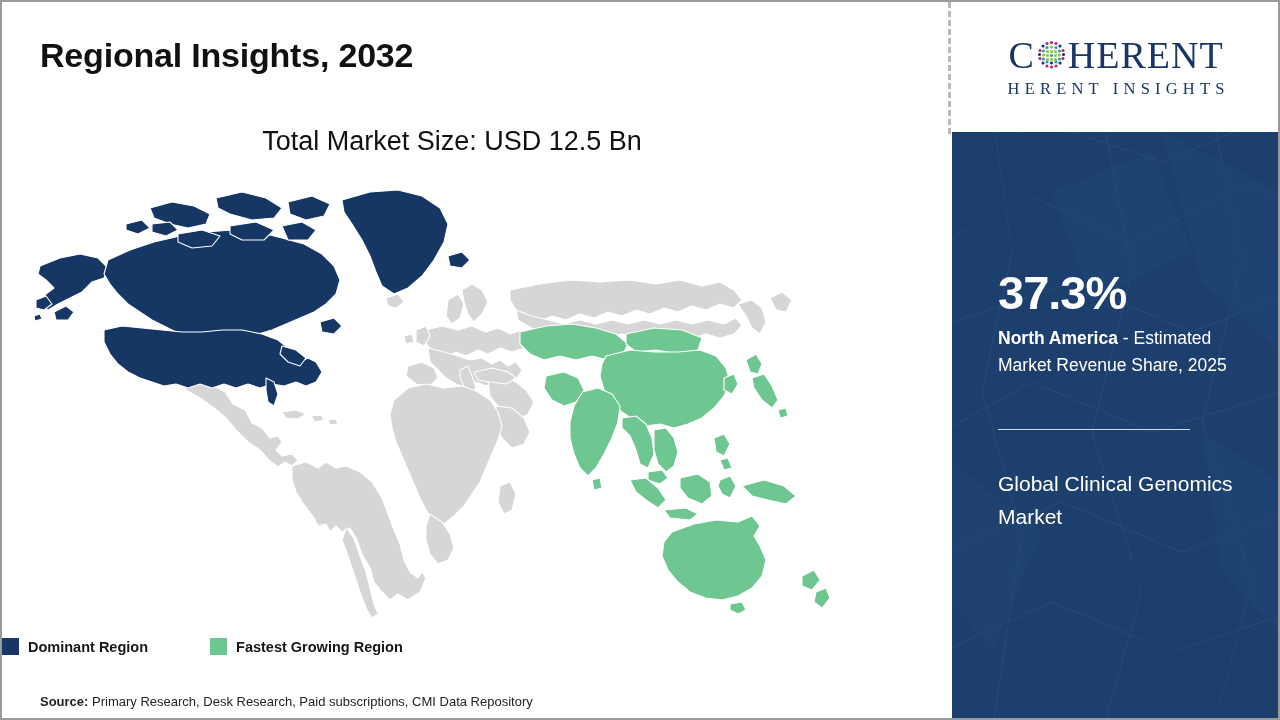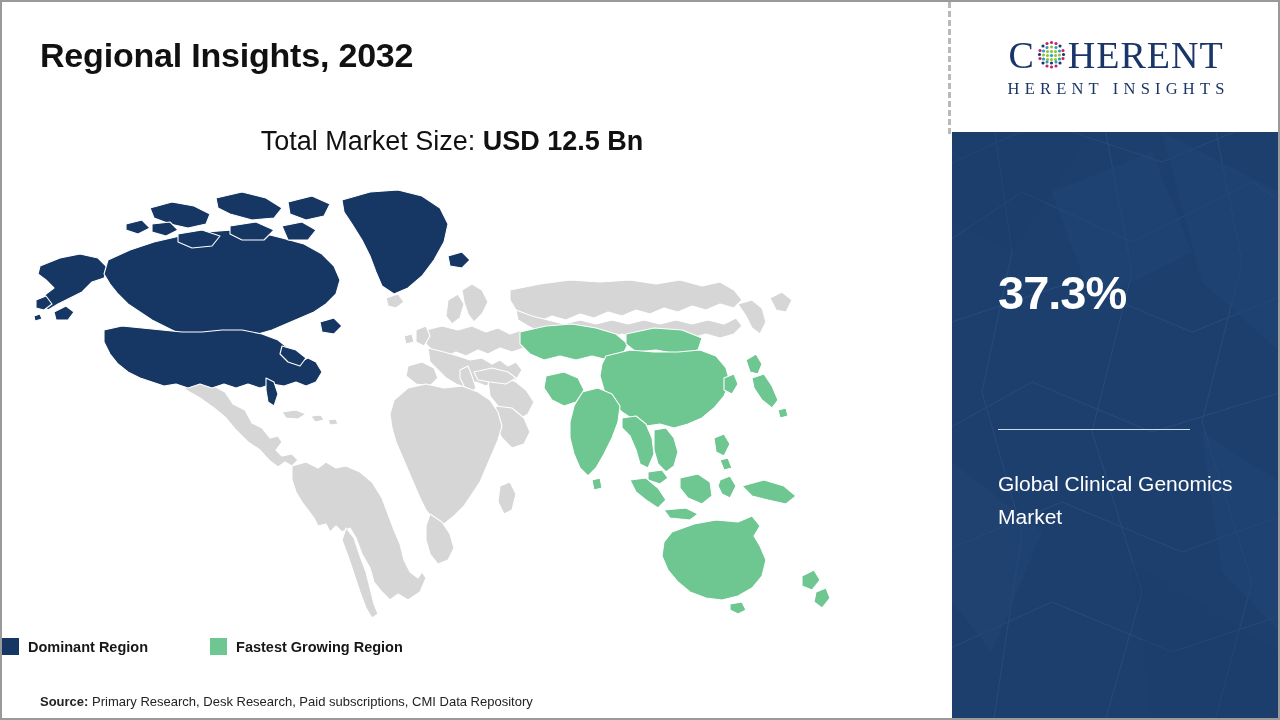--- a/index.html
+++ b/index.html
@@ -43,21 +43,21 @@
     position: absolute;
     left: 0;
     top: 124px;
     width: 900px;
     text-align: center;
     font-size: 27px;
     color: #111111;
     white-space: nowrap;
   }
   #market-size-label { font-weight: 400; }
-  #market-size-value { font-weight: bold; }
+  #market-size-value { font-weight: normal; }
 
   
   #map-wrap {
     position: absolute;
     left: 28px;
     top: 178px;
     width: 800px;
     height: 440px;
   }
   #world-map { display: block; width: 800px; height: 440px; }
@@ -449,19 +449,22 @@
           <path d="M100 60 L200 20 L240 120 L140 170 Z"></path>
         </g>
         <g fill="#15365f" opacity="0.35">
           <path d="M0 0 L140 0 L60 120 L0 90 Z"></path>
           <path d="M180 430 L328 520 L328 586 L200 586 Z"></path>
         </g>
       </svg>
 
       <div id="panel-content">
         <div id="share-value">37.3%</div>
+        <div id="share-desc">
+          <span id="share-region">North America</span><span id="share-rest"> - Estimated Market Revenue Share, 2025</span>
+        </div>
         <div id="panel-rule"></div>
         <div id="market-name">Global Clinical Genomics Market</div>
       </div>
     </div>
   </div>
 
 </div>
 
 </body></html>

